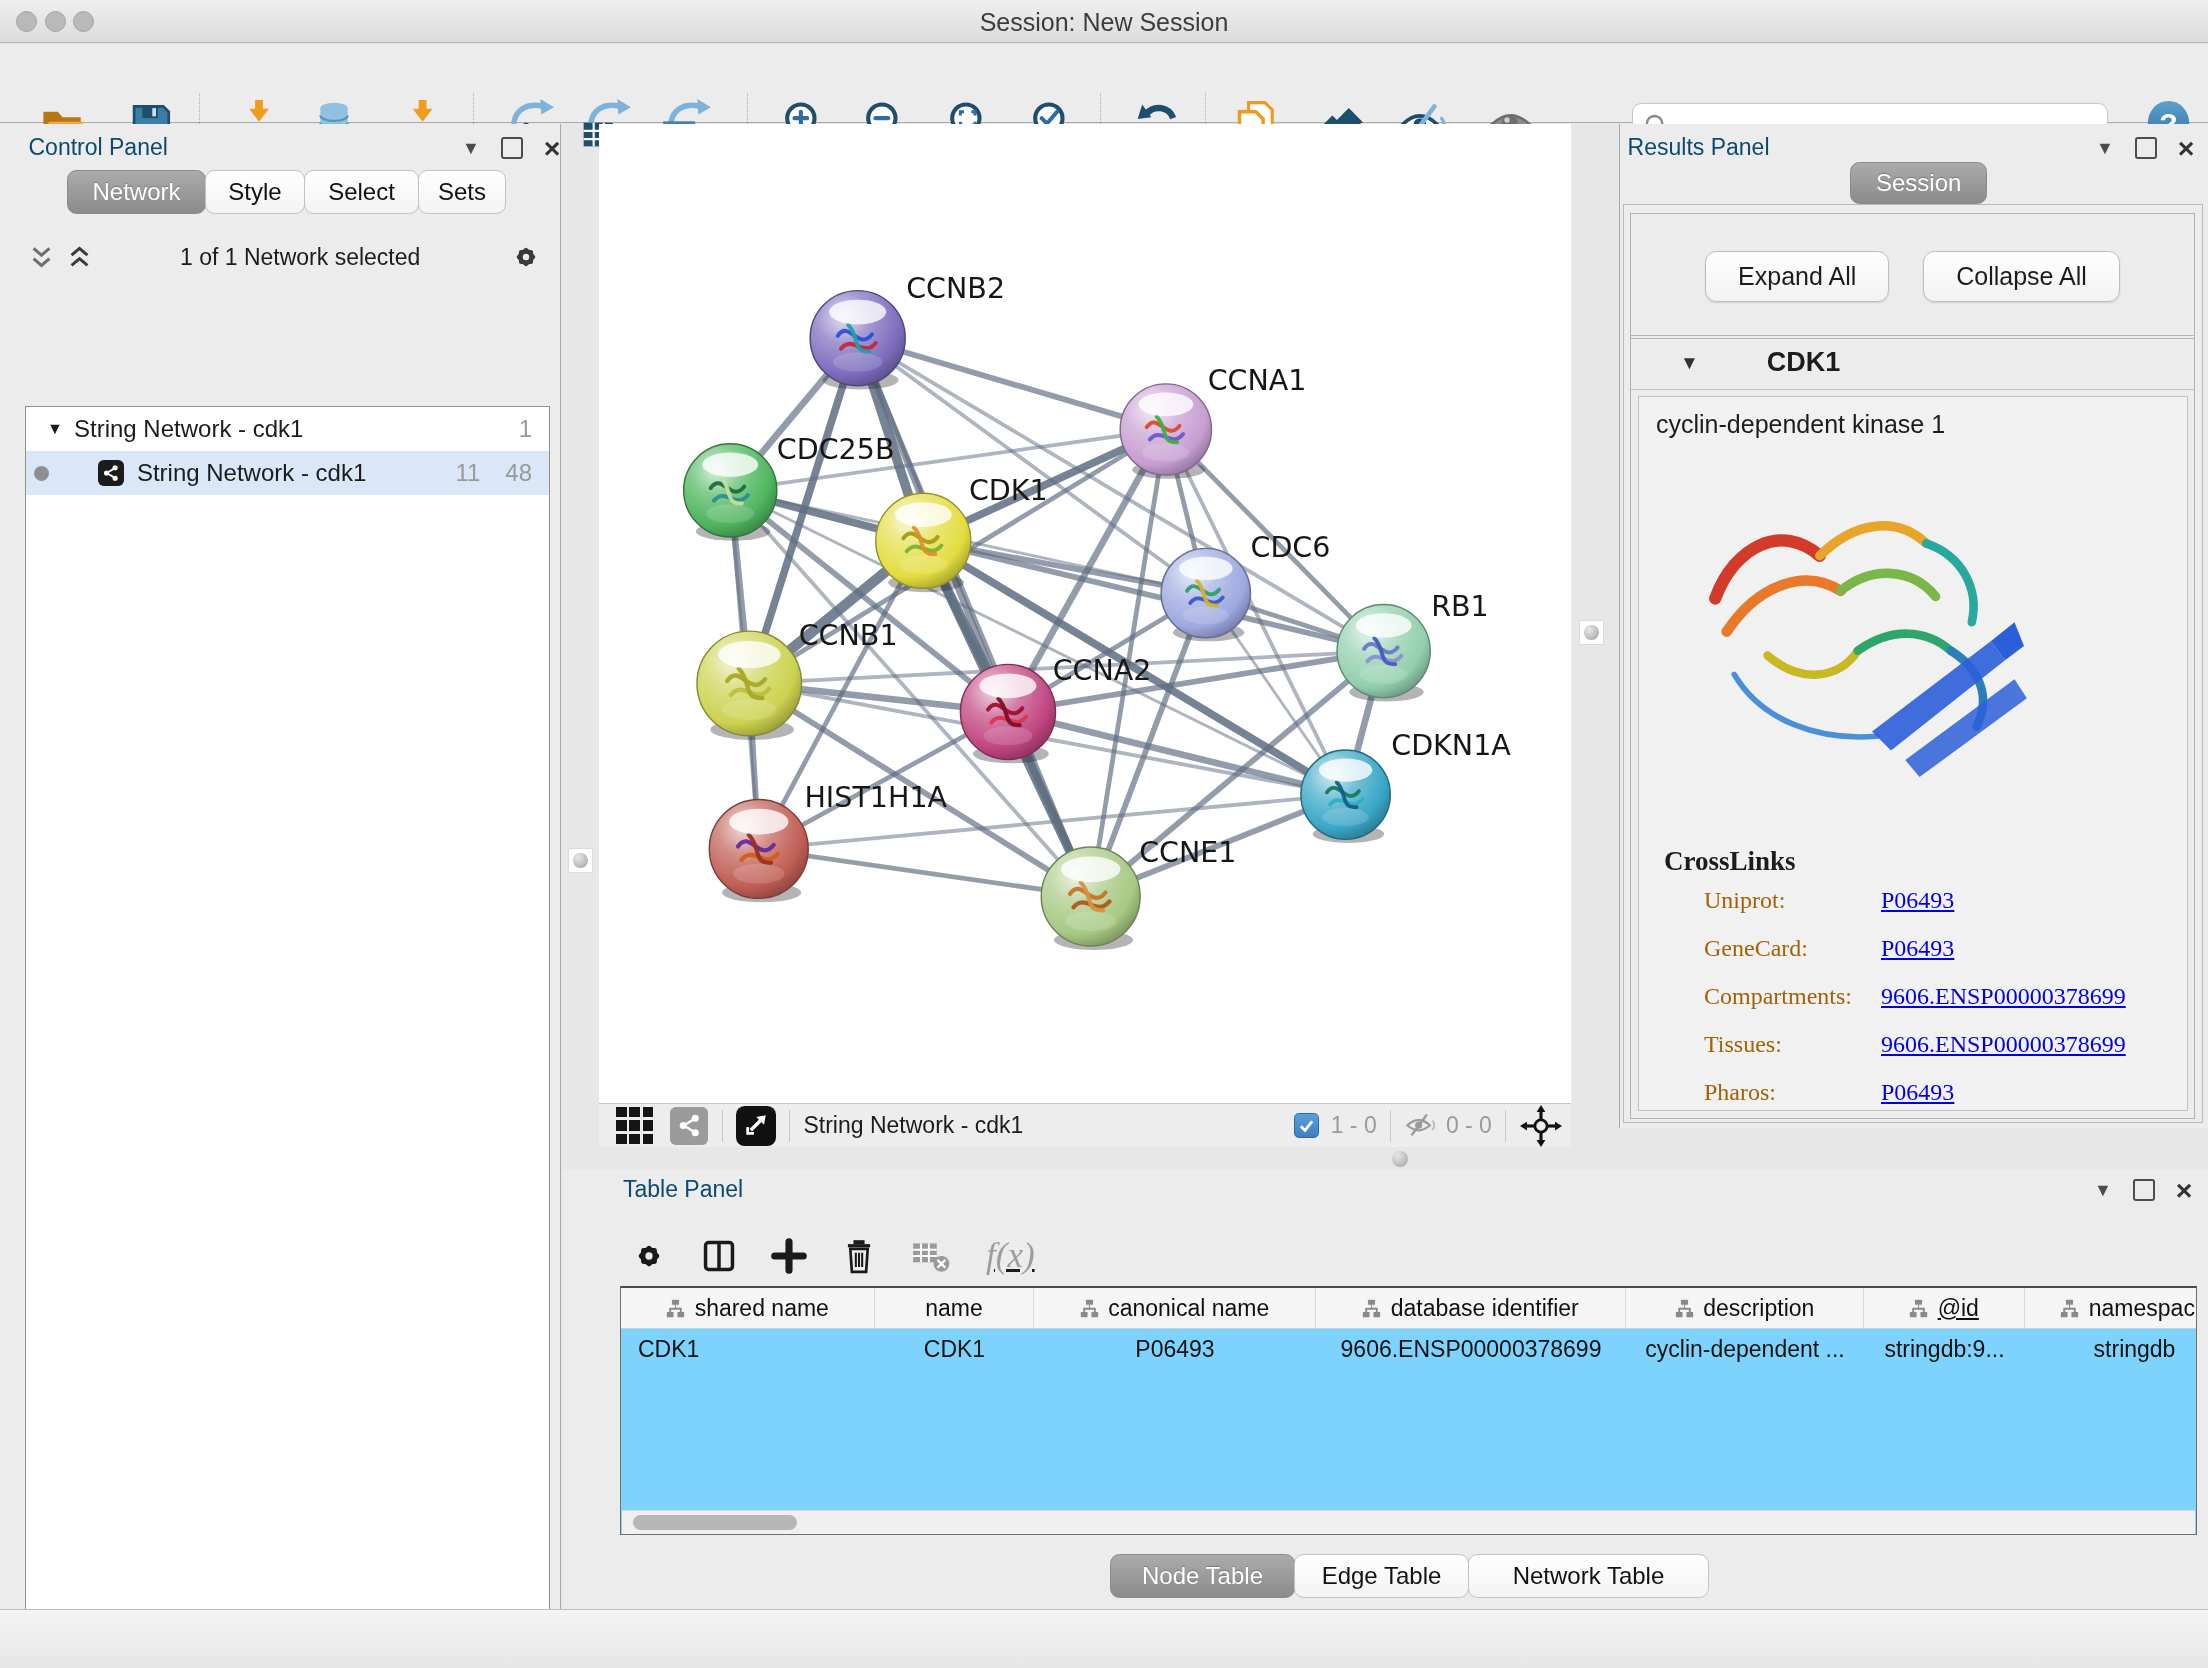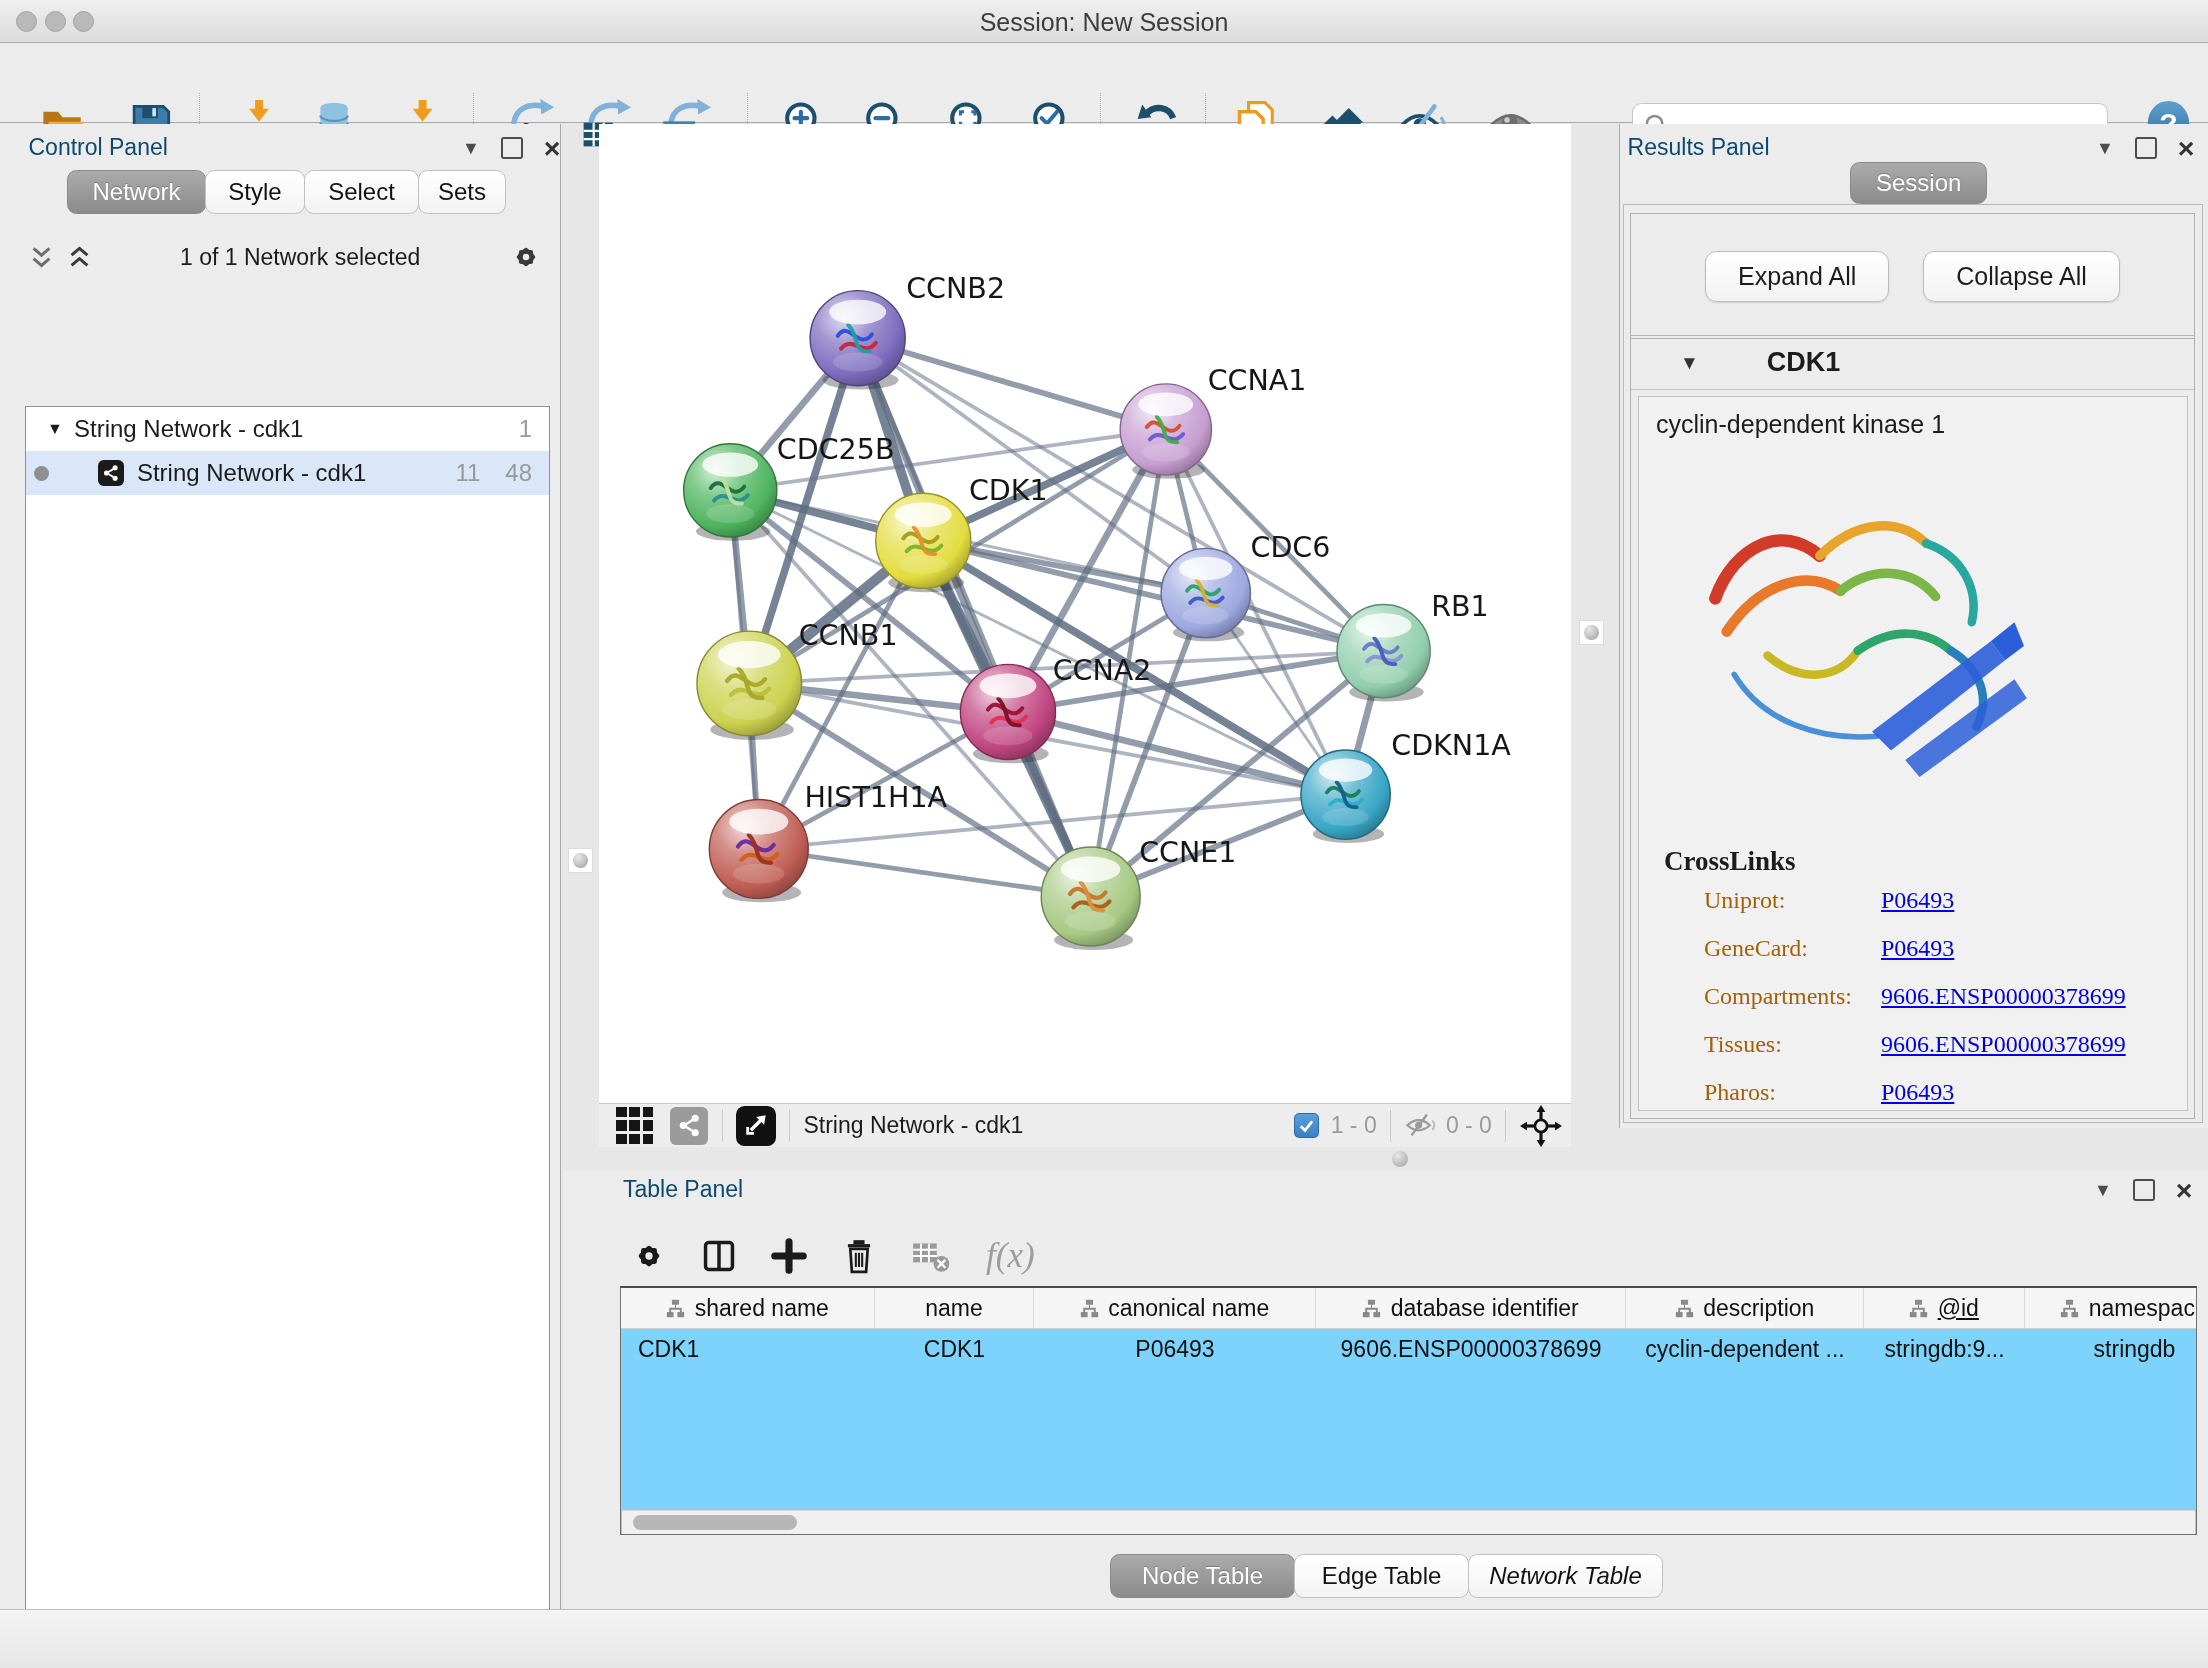--- a/index.html
+++ b/index.html
@@ -60,21 +60,21 @@
         background:linear-gradient(#ffffff,#f2f2f2);font-size:25px;display:flex;align-items:center;box-shadow:0 1px 1.9px rgba(0,0,0,.12);}
   .cdkbox{left:1630px;top:335px;width:565px;height:784px;border:1.9px solid #b2b2b2;box-sizing:border-box;}
   .cdkhdr{height:53px;display:flex;align-items:center;border-bottom:1px solid #c4c4c4;}
   .cdkcontent{left:1638px;top:396px;width:550px;height:715px;background:#f1f1f1;border:1px solid #c2c2c2;box-sizing:border-box;}
   .serif{font-family:"Liberation Serif",serif;}
   .xl-label{font-size:24px;color:#a16207;margin-left:15px;}
   .xl-link{font-size:24px;color:#0000e0;text-decoration:underline;}
 
   
   .tpanel{left:563px;top:1170px;width:1645px;height:439px;background:#ececec;}
-  .ttool{display:flex;align-items:center;gap:32px;}
+  .ttool{display:flex;align-items:center;gap:32px;text-decoration:underline;}
   .tablebox{left:620px;top:1286px;width:1577px;height:249px;background:#7dd3fc;border:1.9px solid #6f6f6f;
             border-top:2.9px solid #4a4a4a;box-sizing:border-box;overflow:hidden;}
   .thead{display:flex;height:40px;background:#f5f5f5;border-bottom:1.9px solid #cfcfcf;}
   .th{display:flex;align-items:center;justify-content:center;gap:9.5px;font-size:23px;color:#111;
       border-right:1px solid #dadada;box-sizing:border-box;flex:none;}
   .trow{display:flex;height:40px;}
   .td{display:flex;align-items:center;justify-content:center;font-size:23px;color:#111;flex:none;box-sizing:border-box;}
   .td.left{justify-content:flex-start;padding-left:17px;}
   .hscroll{left:622px;top:1510px;width:1573px;height:23px;background:#f0f0f0;border-top:1px solid #d8d8d8;}
   .hthumb{left:11.4px;top:3.8px;width:164px;height:15px;border-radius:7.6px;background:#b7b7b7;}
@@ -821,21 +821,21 @@
           <div class="td" style="width: 219px;">stringdb</div>
         </div>
       </div>
   </div>
   <div class="abs hscroll">
     <div class="abs hthumb"></div>
   </div>
   <div class="abs" id="table-tabs" style="left:1111px;top:1554px;display:flex">
       <span class="tab sel" style="width: 185px;">Node Table</span>
       <span class="tab" style="width: 175px;">Edge Table</span>
-      <span class="tab" style="width: 195px; font-style: italic;">Network Table</span>
+      <span class="tab" style="width: 241px;">Network Table</span>
     </div>
 
   <div class="abs statusbar">
     
     
     
   </div>
 
 </div>
 

